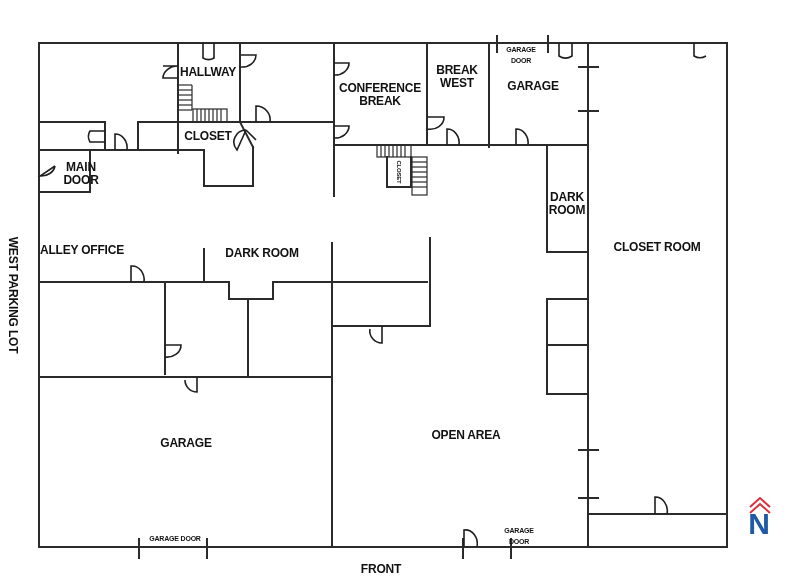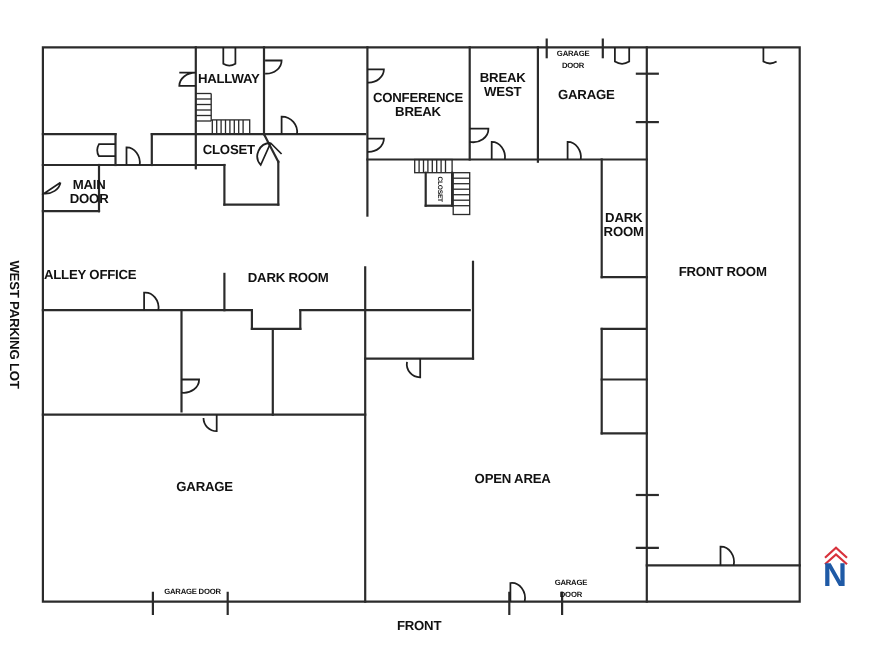--- a/index.html
+++ b/index.html
@@ -162,21 +162,21 @@
 <div class="lbl big" style="left:380px;top:95px;white-space:pre">CONFERENCE
 BREAK</div>
 <div class="lbl big" style="left:457px;top:77px;white-space:pre">BREAK
 WEST</div>
 <div class="lbl big" style="left:533px;top:86px">GARAGE</div>
 <div class="lbl small" style="left:521px;top:55px;white-space:pre;line-height:1.6">GARAGE
 DOOR</div>
 <div class="lbl closet" style="left:399px;top:172px">CLOSET</div>
 <div class="lbl big" style="left:567px;top:204px;white-space:pre">DARK
 ROOM</div>
-<div class="lbl big" style="left:657px;top:247px">FRONT ROOM</div>
+<div class="lbl big" style="left:657px;top:247px">CLOSET ROOM</div>
 <div class="lbl big" style="left:82px;top:250px">ALLEY OFFICE</div>
 <div class="lbl big" style="left:262px;top:253px">DARK ROOM</div>
 <div class="lbl big" style="left:466px;top:435px">OPEN AREA</div>
 <div class="lbl big" style="left:186px;top:443px">GARAGE</div>
 <div class="lbl small" style="left:175px;top:539px">GARAGE DOOR</div>
 <div class="lbl small" style="left:519px;top:536px;white-space:pre;line-height:1.5">GARAGE
 DOOR</div>
 <div class="lbl big vert" style="left:13px;top:295px">WEST PARKING LOT</div>
 <div class="lbl big" style="left:381px;top:569px">FRONT</div>
 

